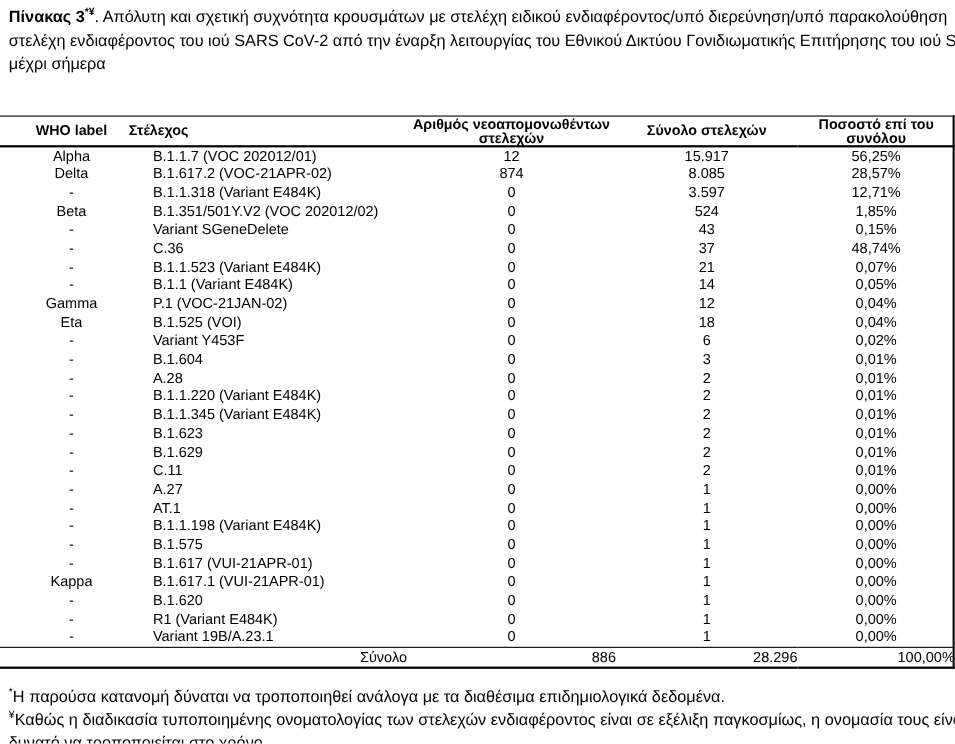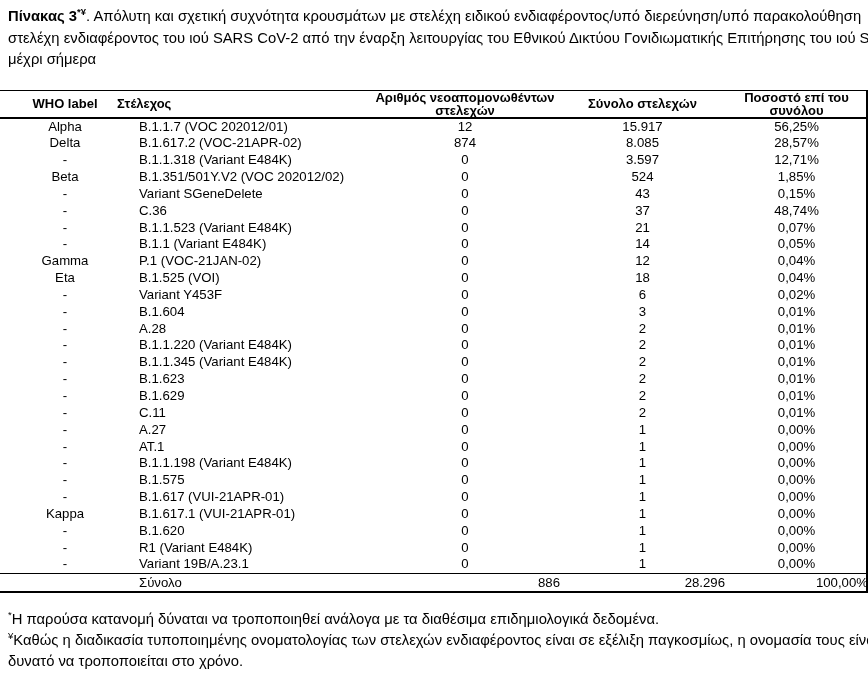--- a/index.html
+++ b/index.html
@@ -8,42 +8,42 @@
     background:#ffffff;color:#000000;
     font-family:"Liberation Sans", sans-serif;
   }
   .title-block{padding:6px 0 0 8px;}
   .title-line{
     white-space:nowrap;overflow:hidden;width:860px;
     font-size:14.8px;line-height:21.5px;
   }
   .title-bold{font-weight:bold;}
   sup{font-size:9.5px;line-height:0;}
-  .table-wrap{position:relative;margin-top:19px;width:868px;}
+  .table-wrap{position:relative;margin-top:34px;width:868px;}
   table{
     border-collapse:collapse;table-layout:fixed;width:868px;
     border-top:1.8px solid #000;
   }
   col.c1{width:130px;}col.c2{width:240px;}col.c3{width:190px;}col.c4{width:165px;}col.c5{width:143px;}
   thead th{
     font-weight:bold;font-size:13px;line-height:13px;
     height:26px;vertical-align:middle;padding:0;
     border-bottom:2.8px solid #000;text-align:center;
   }
   thead th:nth-child(2){text-align:left;padding-left:9px;text-indent:-22px;}
   tbody td{
     height:16.85px;font-size:13.2px;line-height:16.85px;
     padding:0;text-align:center;white-space:nowrap;overflow:hidden;
   }
   tbody td:nth-child(2){text-align:left;padding-left:9px;}
   tfoot td{
     height:17px;font-size:13.2px;line-height:17px;padding:0;text-align:right;
     border-top:1.8px solid #000;border-bottom:2.6px solid #000;white-space:nowrap;
   }
-  tfoot td:nth-child(2){text-align:left;padding-left:9px;}
+  tfoot td:nth-child(2){text-align:right;padding-left:9px;}
   .right-border{
     position:absolute;top:0;right:0;width:2.5px;height:100%;background:#000;
   }
   .footnotes{padding:16px 0 0 8px;}
   .footnote-line{
     white-space:nowrap;overflow:hidden;width:860px;
     font-size:14.8px;line-height:21px;
   }
 </style>
 </head>

